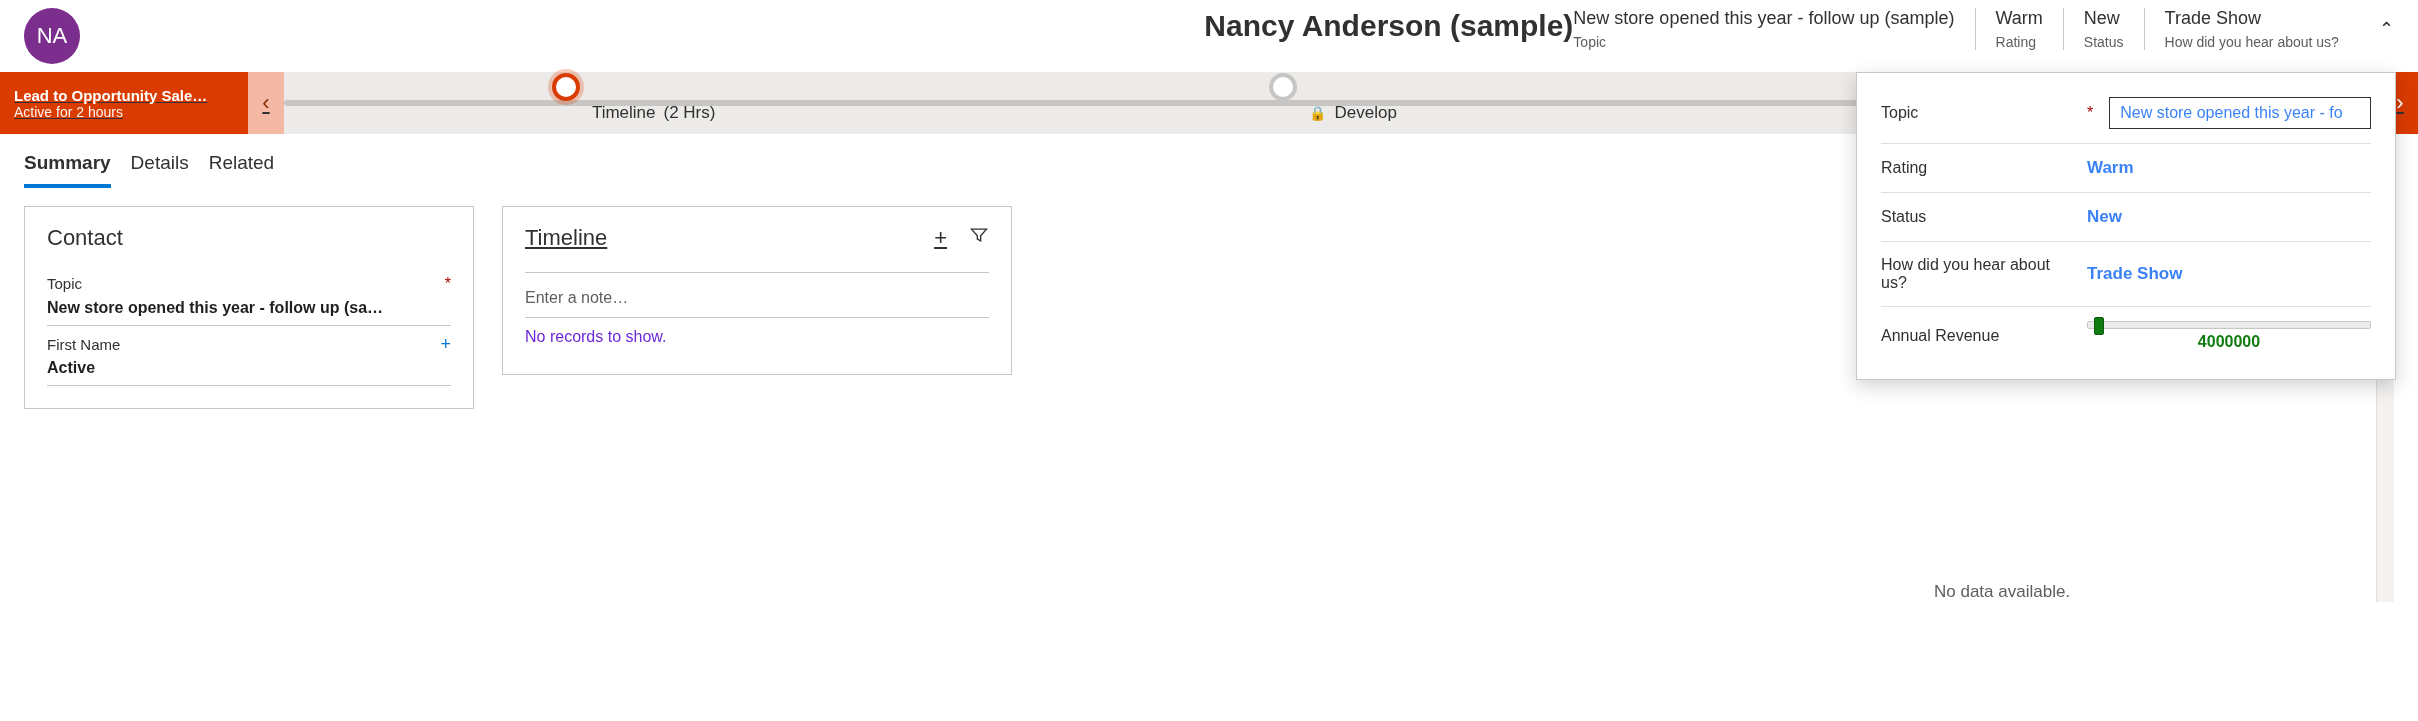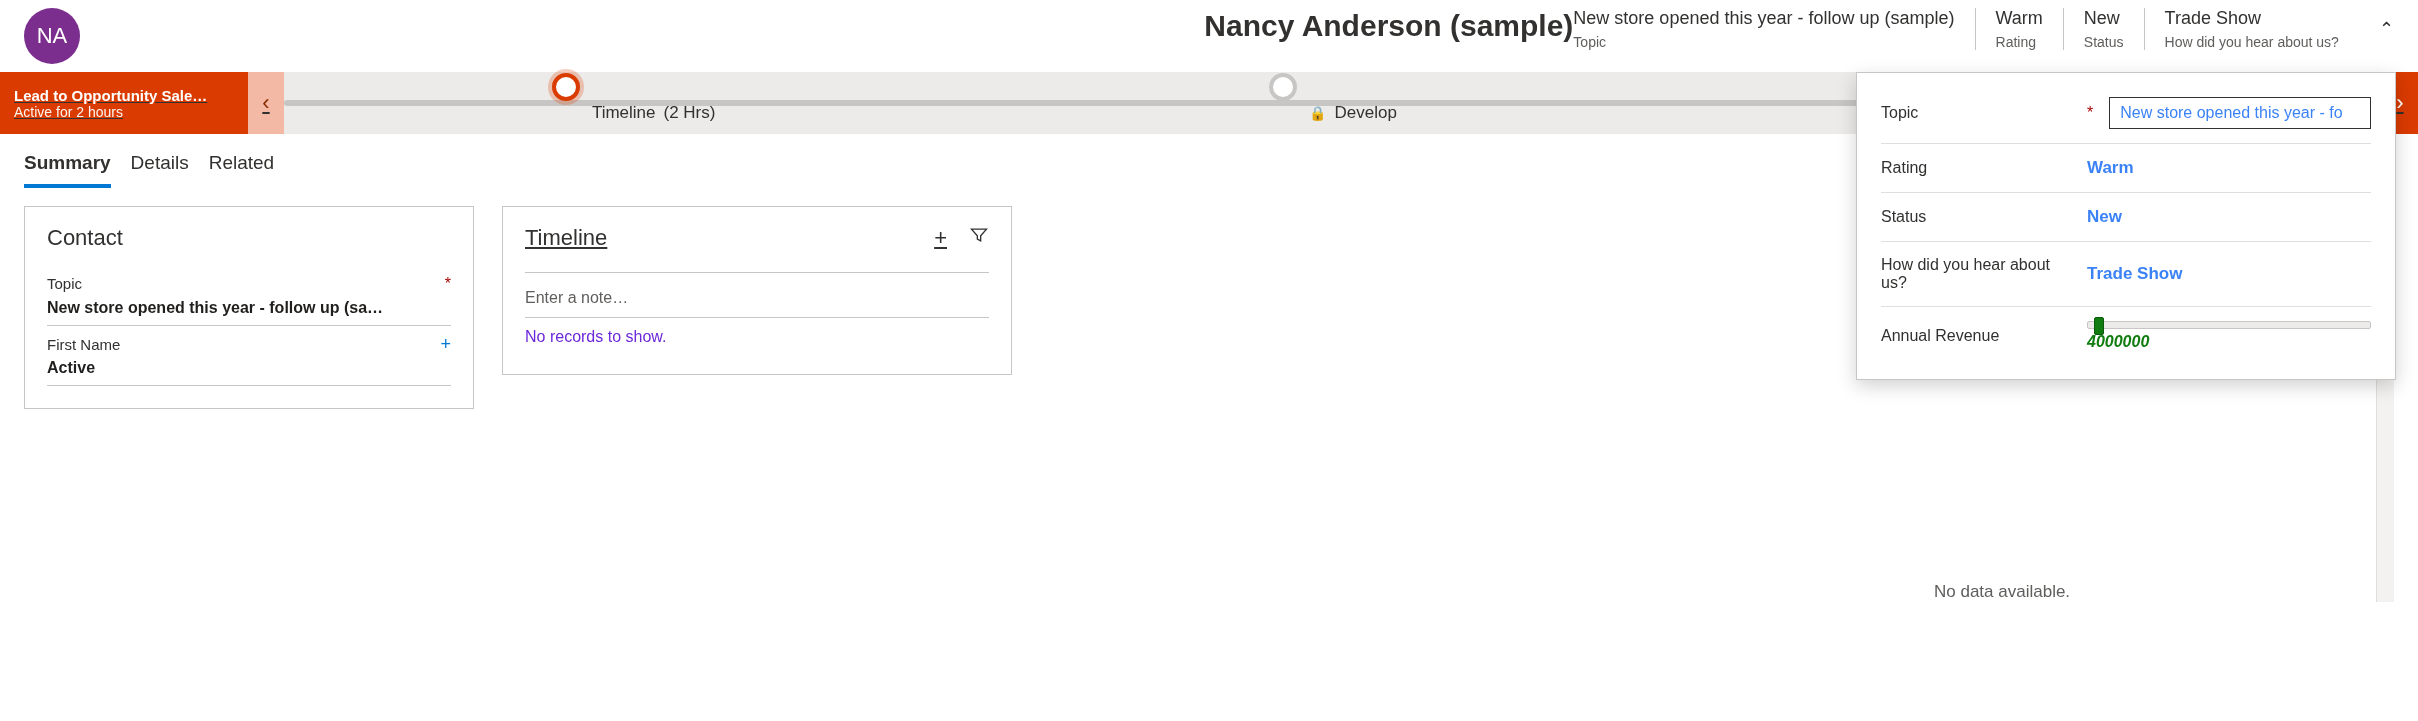--- a/index.html
+++ b/index.html
@@ -210,21 +210,21 @@
   .slider-cell { flex:1; display:flex; flex-direction:column; align-items:stretch;}
   .slider-track {
     position:relative; height:8px; background:#edebe9;
     border:1px solid #c8c6c4; border-radius:2px;
   }
   .slider-thumb {
     position:absolute; top:-5px; left:2%;
     width:10px; height:18px;
     background:#107c10; border:1px solid #0b5a0b; border-radius:2px;
   }
-  .slider-val { color:#107c10; font-weight:600; margin-top:4px; font-size:16px;font-style:italic;}
+  .slider-val { color:#107c10; font-weight:600; text-align:center; margin-top:4px; font-size:16px;}
   .right-pane-msg {
     color:#605e5c; font-size:17px;
     margin-top:16px;
   }
   .right-col {
     margin-left:auto;
     width:460px;
     position:relative;
     padding-top:360px;
   }

